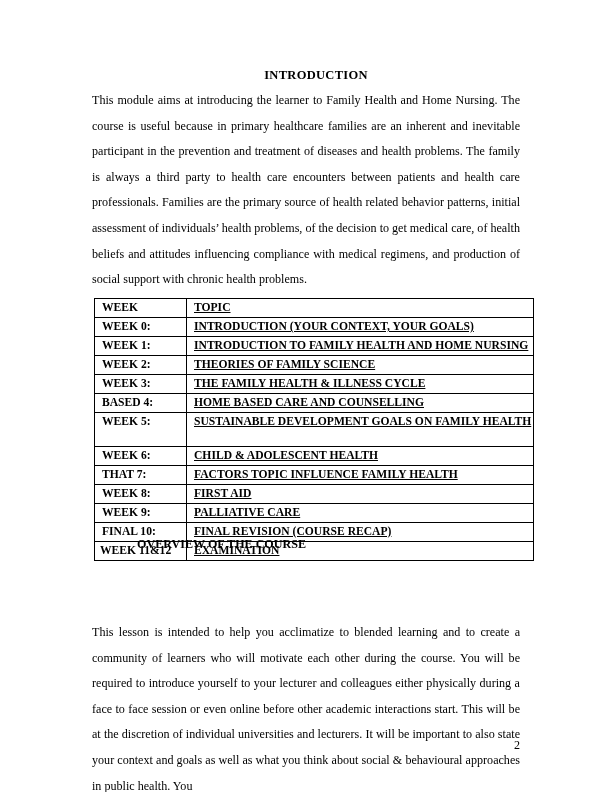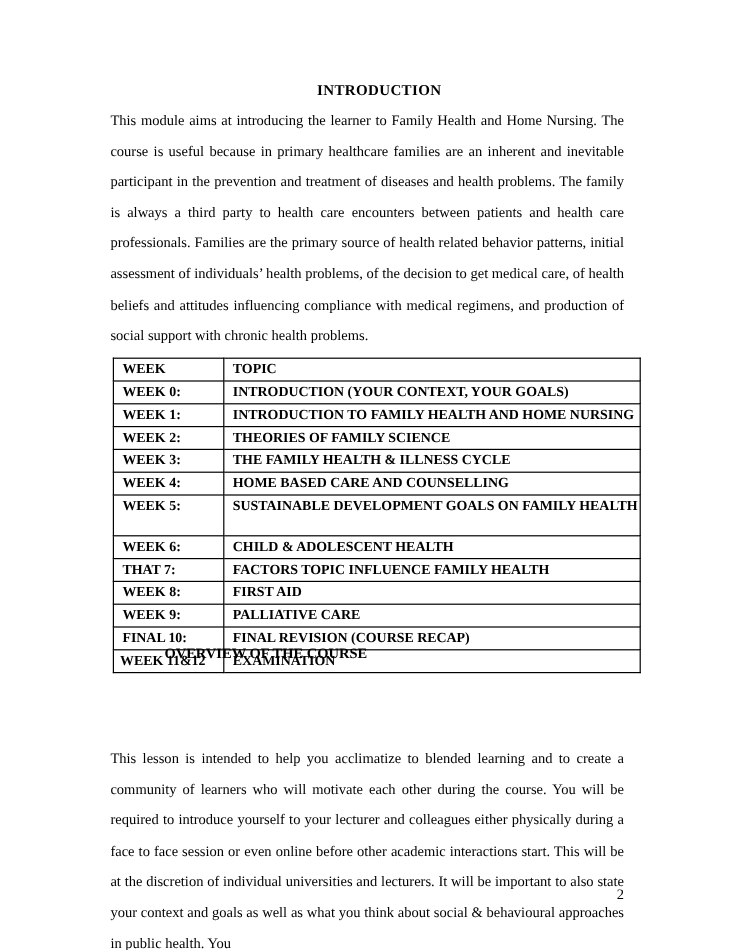--- a/index.html
+++ b/index.html
@@ -72,21 +72,21 @@
     font-size: 11.6px;
     font-weight: bold;
     padding: 1px 0 1px 7px;
     height: 16px;
     vertical-align: top;
     line-height: 15px;
     white-space: nowrap;
     overflow: hidden;
   }
   .flow-table td.week-col { width: 84px; }
-  .flow-table td.topic-col { width: 339px; }
+  .flow-table td.topic-col { width: 339px; text-decoration: underline; }
   .flow-table tr.tall td { height: 31px; }
   .flow-table tr.last td.week-col { width: 46px; padding-left: 5px; }
   .flow-table tr.last td.topic-col { width: 377px; }
 
   
   .sec-head {
     position: absolute;
     left: 92px;
     font-size: 12.1px;
     font-weight: bold;
@@ -132,21 +132,21 @@
       </tr>
       <tr>
         <td class="week-col">WEEK 2:</td>
         <td class="topic-col">THEORIES OF FAMILY SCIENCE</td>
       </tr>
       <tr>
         <td class="week-col">WEEK 3:</td>
         <td class="topic-col">THE FAMILY HEALTH &amp; ILLNESS CYCLE</td>
       </tr>
       <tr>
-        <td class="week-col">WEEK 4:</td>
+        <td class="week-col">BASED 4:</td>
         <td class="topic-col">HOME BASED CARE AND COUNSELLING</td>
       </tr>
       <tr class="tall">
         <td class="week-col">WEEK 5:</td>
         <td class="topic-col">SUSTAINABLE DEVELOPMENT GOALS ON FAMILY HEALTH</td>
       </tr>
       <tr>
         <td class="week-col">WEEK 6:</td>
         <td class="topic-col">CHILD &amp; ADOLESCENT HEALTH</td>
       </tr>

